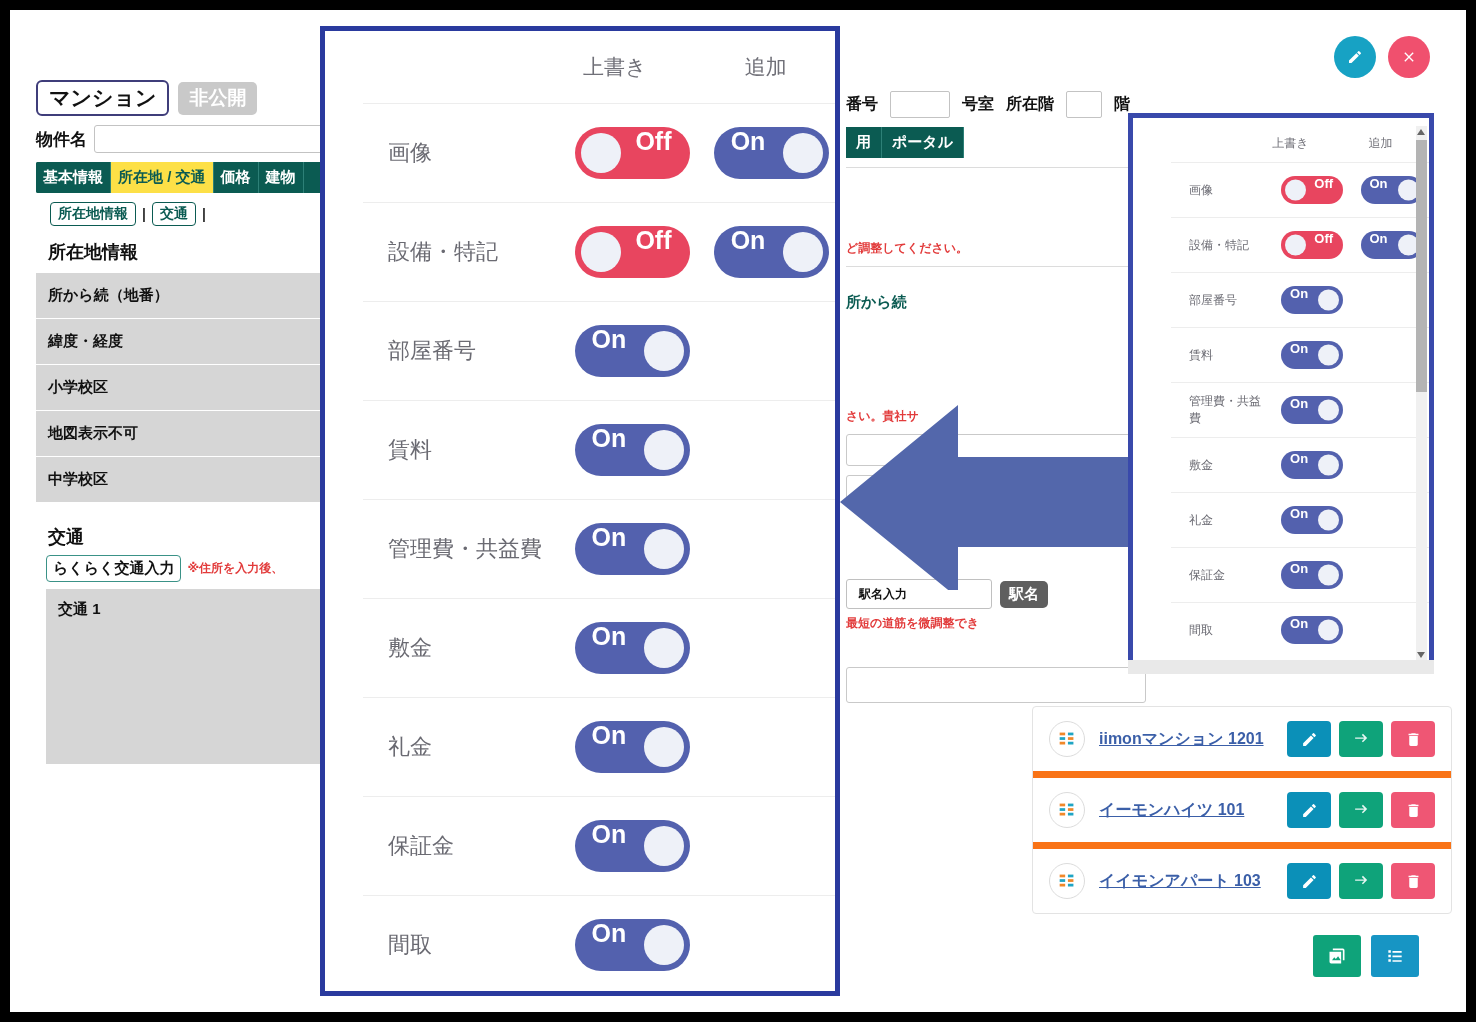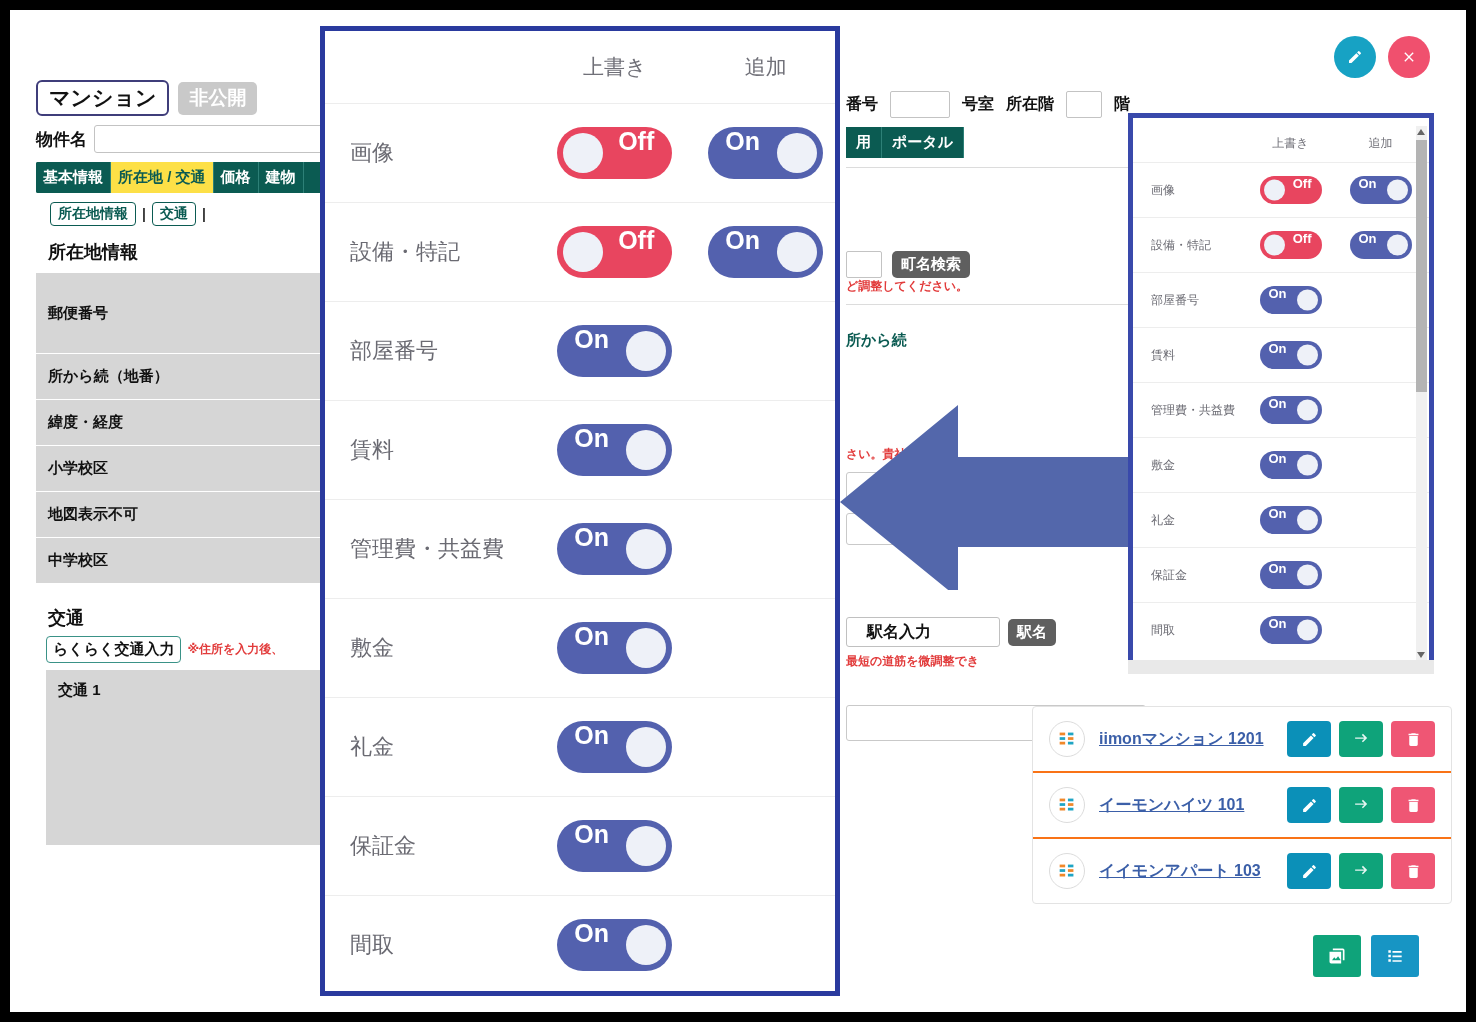--- a/index.html
+++ b/index.html
@@ -75,49 +75,49 @@
   .portal-row{display:flex;margin-top:9px;}
   .portal-btn{background:#0b5b52;color:#fff;font-size:15px;font-weight:bold;
               padding:6px 10px;border-right:1px solid #2d8077;white-space:nowrap;}
   .grey-btn{background:#5f5f5f;color:#fff;border-radius:5px;padding:4px 9px;
             font-size:15px;font-weight:bold;display:inline-block;white-space:nowrap;}
   .row-sep{border-bottom:1px solid #dcdcdc;margin-top:9px;}
   .fld{height:30px;border:1px solid #c9c9c9;background:#fff;border-radius:3px;margin-top:9px;}
   .teal-txt{color:#0b5b52;font-size:15px;font-weight:bold;white-space:nowrap;}
   .stn-row{display:flex;align-items:center;gap:8px;}
   .stn-inp{width:132px;height:28px;border:1px solid #c0c0c0;background:#fff;border-radius:3px;
-           font-size:16px;font-weight:bold;color:#111;padding-left:20px;line-height:28px;}
+           font-size:12px;font-weight:bold;color:#111;padding-left:12px;line-height:28px;}
 
   
   .arrow{position:absolute;left:830px;top:395px;width:310px;height:185px;}
 
   
   .plist{position:absolute;left:1022px;top:696px;width:418px;background:#fff;
          border:1px solid #e3e3e3;border-radius:4px;}
-  .prow{display:flex;align-items:center;padding:14px 16px;border-bottom:2px solid #f97316;}
+  .prow{display:flex;align-items:center;padding:14px 16px;border-bottom:7px solid #f97316;}
   .prow:last-child{border-bottom:none;}
   .pico{width:34px;height:34px;border-radius:50%;border:1.5px solid #dcdcdc;background:#fff;
         display:flex;align-items:center;justify-content:center;flex:none;margin-right:14px;}
   .pname{flex:1;font-size:16px;color:#3b5fa8;text-decoration:underline;font-weight:bold;}
   .pacts{display:flex;gap:8px;}
   .pbtn{width:44px;height:36px;border-radius:4px;display:flex;align-items:center;
         justify-content:center;border:none;cursor:pointer;}
   .pbtn.b1{background:#0b90b8;}
   .pbtn.b2{background:#0fa37a;}
   .pbtn.b3{background:#ef5674;}
   .pbtn svg{width:17px;height:17px;fill:#fff;}
 
   .bottom-acts{position:absolute;left:1303px;top:925px;display:flex;gap:10px;}
   .sbtn{width:48px;height:42px;border-radius:3px;display:flex;align-items:center;
         justify-content:center;border:none;cursor:pointer;}
   .sbtn.green{background:#0fa37a;}
   .sbtn.cyan{background:#1795c4;}
   .sbtn svg{width:20px;height:20px;fill:#fff;}
   .tp-head{display:flex;align-items:center;}
-  .tp-row{display:flex;align-items:center;border-top:1px solid #ededed;}
+  .tp-row{display:flex;align-items:center;border-top:1px solid #ededed;margin-left:38px;}
   .tp-label{color:#6a6a72;}
   .toggle{
     position:relative;display:inline-flex;align-items:flex-start;border-radius:999px;
     color:#fff;font-weight:bold;box-sizing:border-box;}
   .toggle .knob{position:absolute;border-radius:50%;background:#eef1f8;top:50%;
                 transform:translateY(-50%);}
   .toggle.on{background:#5361ae;justify-content:flex-start;}
   .toggle.off{background:#e8455f;justify-content:flex-end;}
 
   
@@ -212,23 +212,20 @@
         <span class="subtab">所在地情報</span>
         <span class="sep">|</span>
         <span class="subtab">交通</span>
         <span class="sep">|</span>
       </div>
 
       <div class="sec-title">所在地情報</div>
 
       <table class="tbl">
         <tbody>
-            <tr>
-          <td class="k" style="height:54px;">郵便番号</td>
-        </tr>
         <tr>
           <td class="k">所から続（地番）</td>
         </tr>
         <tr>
           <td class="k">緯度・経度</td>
         </tr>
         <tr>
           <td class="k">小学校区</td>
         </tr>
         <tr>
@@ -260,24 +257,20 @@
         <span>階</span>
       </div>
       <div class="portal-row">
         <span class="portal-btn">用</span>
         <span class="portal-btn">ポータル</span>
       </div>
       <div class="row-sep"></div>
 
       <div style="height:72px;"></div>
 
-      <div class="mid-line" style="gap:10px;">
-        <span class="mini-inp sm"></span>
-        <span class="grey-btn">町名検索</span>
-      </div>
       <div class="note-red" style="margin-top:0;">ど調整してください。</div>
       <div class="row-sep"></div>
 
       <div style="height:26px;"></div>
       <div class="teal-txt">所から続</div>
 
       <div style="height:96px;"></div>
       <div class="note-red">さい。貴社サ</div>
       <div class="fld"></div>
       <div class="fld"></div>

